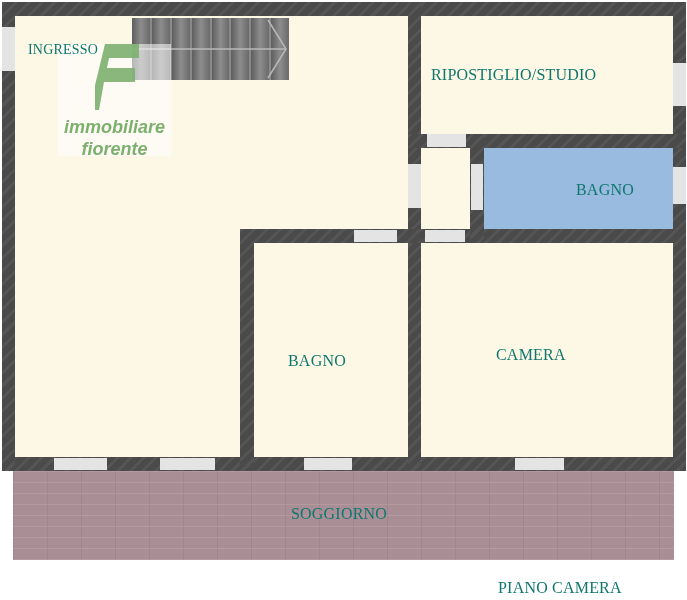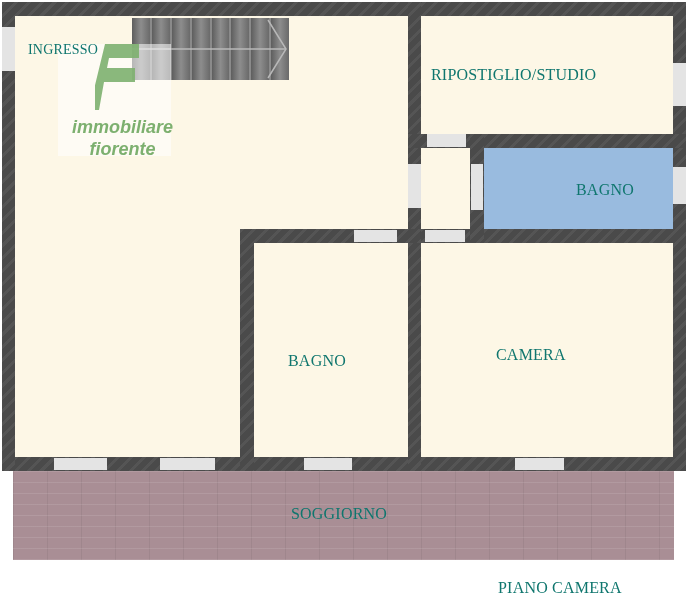--- a/index.html
+++ b/index.html
@@ -9,21 +9,21 @@
   .wall{background:#4a4a4a;background-image:repeating-linear-gradient(135deg,rgba(255,255,255,0.06) 0 3px,rgba(0,0,0,0) 3px 9px);}
   .win{background:#e4e4e4;}
   .bagno{background:#99bbdf;}
   .balcony{background:#a98e95;background-image:
       repeating-linear-gradient(0deg,rgba(255,255,255,0.10) 0 1px,rgba(0,0,0,0) 1px 11px),
       repeating-linear-gradient(90deg,rgba(0,0,0,0.06) 0 1px,rgba(0,0,0,0) 1px 34px);}
   .label{position:absolute;font-size:16px;color:#0f766e;white-space:nowrap;letter-spacing:0.2px;}
   .stairs{background:#6a6a6a;display:flex;}
   .step{flex:1;border-right:2px solid #8a8a8a;background:linear-gradient(90deg,#5e5e5e,#8d8d8d 50%,#6a6a6a);}
   .logo{background:rgba(255,255,255,0.55);}
-  .logo-text{position:absolute;font-family:"Liberation Sans","DejaVu Sans",sans-serif;font-style:italic;font-weight:bold;color:#7db06f;font-size:18px;line-height:20px;text-align:center;width:113px;padding-left:8px;}
+  .logo-text{position:absolute;font-family:"Liberation Sans","DejaVu Sans",sans-serif;font-style:italic;font-weight:bold;color:#7db06f;font-size:18px;line-height:20px;text-align:center;width:113px;}
 </style>
 </head>
 <body>
 
 <div class="abs" style="left:0;top:0;width:687px;height:600px;">
 
   <div class="abs floor" style="left:14px;top:14px;width:396px;height:446px;"></div>
   <div class="abs floor" style="left:418px;top:14px;width:257px;height:446px;"></div>
   <div class="abs bagno" style="left:484px;top:148px;width:190px;height:82px;"></div>
 

